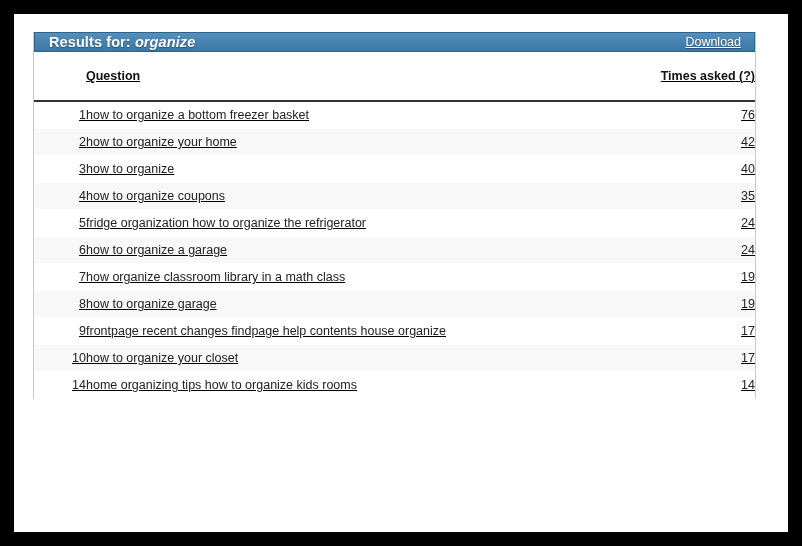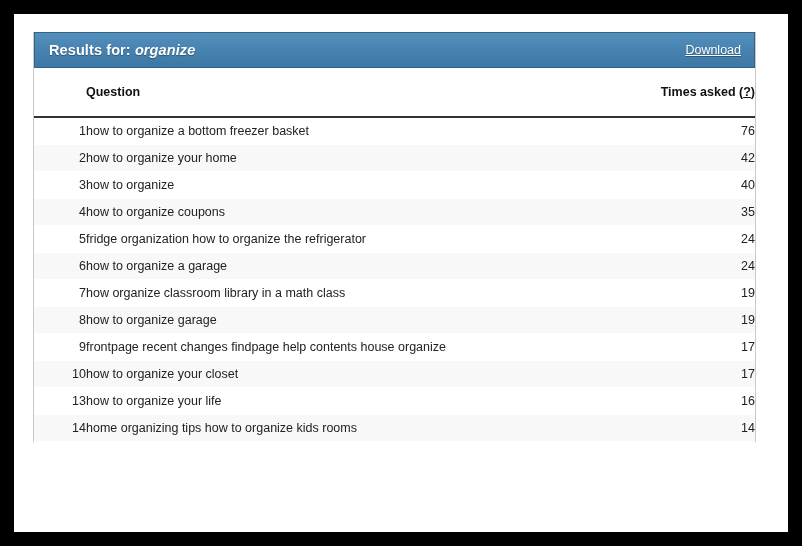--- a/index.html
+++ b/index.html
@@ -34,21 +34,21 @@
     background: #ffffff;
     border: 1px solid #c9c9c9;
     border-top: none;
     border-bottom: none;
     box-sizing: border-box;
   }
 
   
   #panel-header {
     position: relative;
-    height: 36px;
+    height: 20px;
     background: #4a82b0;
     background: linear-gradient(to bottom, #5590bd 0%, #4884b1 45%, #3d77a5 100%);
     border: 1px solid #2f6489;
     box-sizing: border-box;
     display: flex;
     align-items: center;
     justify-content: space-between;
     padding: 0 13px 0 14px;
   }
   #panel-title {
@@ -71,20 +71,21 @@
     white-space: nowrap;
     margin-left: 38px;
   }
 
   
   #results-table {
     width: 100%;
     border-collapse: collapse;
     table-layout: fixed;
     background: #ffffff;
+    text-decoration: underline;
   }
   #results-table th {
     font-size: 12.5px;
     font-weight: bold;
     color: #111111;
     border-bottom: 2px solid #333333;
     padding: 0;
     height: 48px;
     vertical-align: middle;
   }
@@ -219,25 +220,20 @@
             <td class="cell-rank">9</td>
             <td class="cell-question">frontpage recent changes findpage help contents house organize</td>
             <td class="cell-count">17</td>
           </tr>
           <tr>
             <td class="cell-rank">10</td>
             <td class="cell-question">how to organize your closet</td>
             <td class="cell-count">17</td>
           </tr>
           <tr>
-            <td class="cell-rank">13</td>
-            <td class="cell-question">how to organize your life</td>
-            <td class="cell-count">16</td>
-          </tr>
-          <tr>
             <td class="cell-rank">14</td>
             <td class="cell-question">home organizing tips how to organize kids rooms</td>
             <td class="cell-count">14</td>
           </tr>
         </tbody>
     </table>
 
   </div>
 </div>
 

